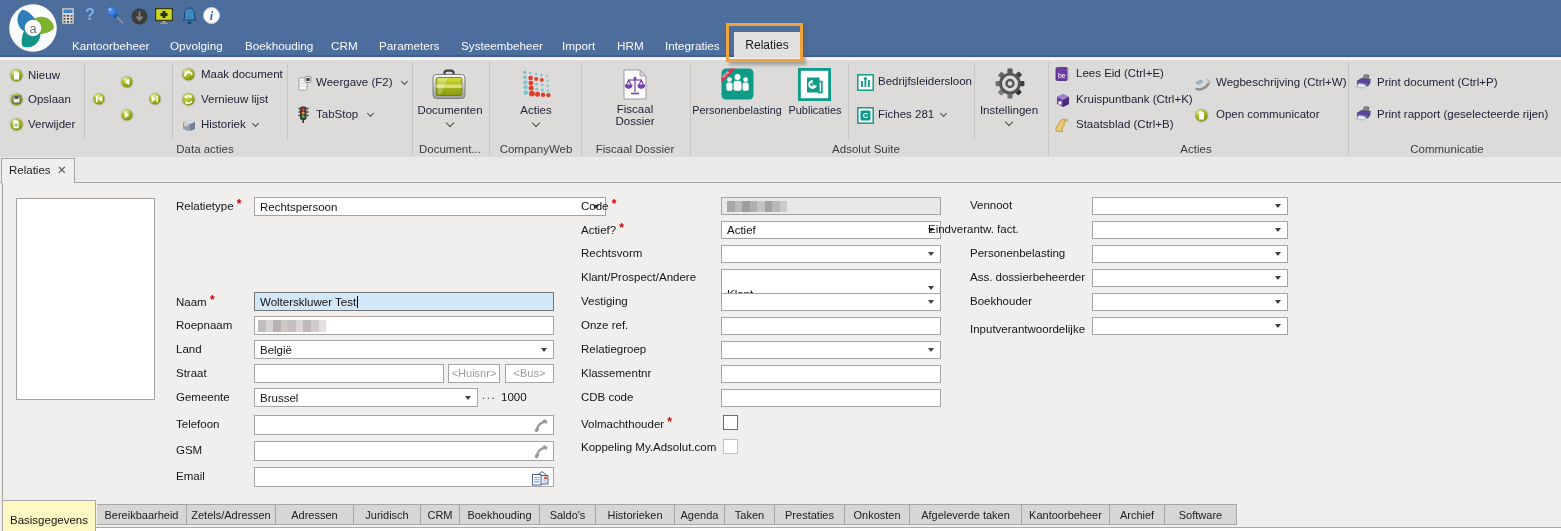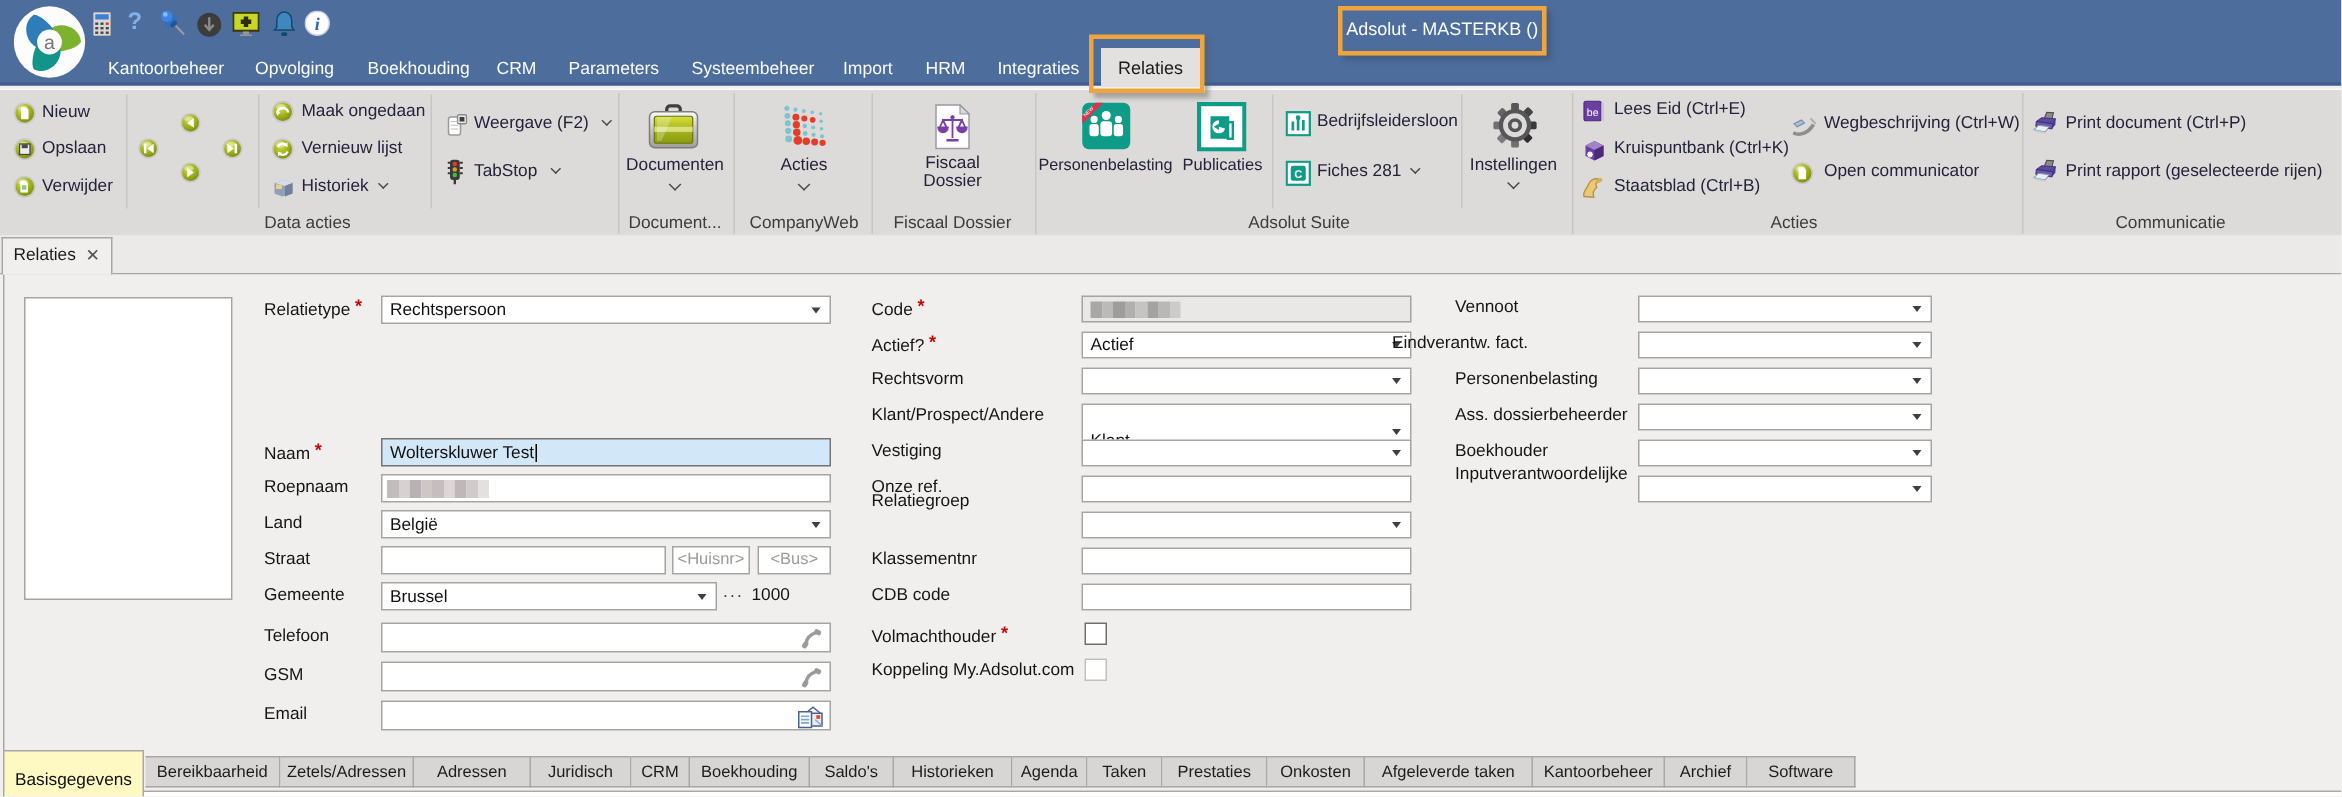--- a/index.html
+++ b/index.html
@@ -94,21 +94,20 @@
   <div class="menu" style="left:331px">CRM</div>
   <div class="menu" style="left:379px">Parameters</div>
   <div class="menu" style="left:461px">Systeembeheer</div>
   <div class="menu" style="left:562px">Import</div>
   <div class="menu" style="left:617px">HRM</div>
   <div class="menu" style="left:665px">Integraties</div>
 
   <div class="abs" style="left:734px;top:32px;width:66px;height:26px;background:#e2e1e0;font-size:12px;color:#1b1b1b;display:flex;align-items:center;justify-content:center">Relaties</div>
   <div class="abs" style="left:726px;top:23px;width:77px;height:39px;border:3px solid #f0a43c;z-index:30;box-shadow:3px 3px 3px rgba(90,90,90,0.45)"></div>
 
-  <div class="abs" style="left:892px;top:4px;width:139px;height:33px;border:3px solid #f0a43c;color:#fdfdfe;font-size:12px;text-align:center;padding-top:5px;box-shadow:3px 3px 3px rgba(60,75,100,0.5)">Adsolut - MASTERKB ()</div>
 
   <div class="ribbon" id="ribbon">
     <svg width="0" height="0" style="position:absolute">
       <defs>
         <radialGradient id="orbg" cx="38%" cy="30%" r="75%">
           <stop offset="0%" stop-color="#d3df55"></stop>
             <stop offset="55%" stop-color="#a3b31d"></stop>
             <stop offset="100%" stop-color="#7c8b0e"></stop>
         </radialGradient>
         <linearGradient id="metg" x1="0" y1="0" x2="0" y2="1">
@@ -177,21 +176,21 @@
       </svg>
     <div class="vsep" style="left:172px"></div>
 
     <svg class="ic" style="left:181px;top:7px" width="15" height="15" viewBox="0 0 15 15">
         <circle cx="7.5" cy="7.5" r="7.3" fill="#c9c9c4"></circle>
         <circle cx="7.5" cy="7.5" r="6.1" fill="url(#orbg)"></circle>
         <ellipse cx="6.3" cy="4.4" rx="3.4" ry="2" fill="#fff" opacity="0.38"></ellipse>
         <path d="M4 8.5 a3.5 3.2 0 0 1 7 -0.5" stroke="#fff" stroke-width="1.7" fill="none"></path>
         <path d="M2.8 7.2 L6 7.8 L4 10.2 Z" fill="#fff"></path>
       </svg>
-    <div class="ri" style="left:201px;top:8px">Maak ongedaan</div>
+    <div class="ri" style="left:201px;top:8px">Maak document</div>
     <svg class="ic" style="left:181px;top:32px" width="15" height="15" viewBox="0 0 15 15">
         <circle cx="7.5" cy="7.5" r="7.3" fill="#c9c9c4"></circle>
         <circle cx="7.5" cy="7.5" r="6.1" fill="url(#orbg)"></circle>
         <ellipse cx="6.3" cy="4.4" rx="3.4" ry="2" fill="#fff" opacity="0.38"></ellipse>
         <path d="M4.2 6 a3.4 3.4 0 0 1 5.6 -1.2" stroke="#fff" stroke-width="1.5" fill="none"></path>
         <path d="M10.6 2.8 L10.8 6 L7.8 5 Z" fill="#fff"></path>
         <path d="M10.8 9 a3.4 3.4 0 0 1 -5.6 1.2" stroke="#fff" stroke-width="1.5" fill="none"></path>
         <path d="M4.4 12.2 L4.2 9 L7.2 10 Z" fill="#fff"></path>
       </svg>
     <div class="ri" style="left:201px;top:33px">Vernieuw lijst</div>
@@ -417,21 +416,21 @@
   <div class="abs" style="left:9px;top:164px;font-size:11.5px;color:#1b1b1b;z-index:6">Relaties</div>
   <div class="abs" style="left:57px;top:163px;font-size:11.5px;color:#555;z-index:6">✕</div>
 
   <div class="content"></div>
   <div class="abs" style="left:2px;top:183px;width:1px;height:344px;background:#a8a7a5"></div>
   <div id="form">
 
     <div class="inp" style="left:16px;top:198px;width:139px;height:202px"></div>
 
     <div class="lbl" style="left:176px;top:199px">Relatietype <span class="req">*</span></div>
-    <div class="inp" style="left:254px;top:197px;width:300px;height:19px;font-size:11.5px;color:#111;padding:3px 5px">Rechtspersoon<i class="da"></i></div>
+    <div class="inp" style="left:254px;top:197px;width:352px;height:19px;font-size:11.5px;color:#111;padding:3px 5px">Rechtspersoon<i class="da"></i></div>
     <div class="lbl" style="left:176px;top:295px">Naam <span class="req">*</span></div>
     <div class="inp" style="left:254px;top:292px;width:300px;height:19px;font-size:11.5px;color:#111;padding:3px 5px;background:#d2e7f8;border-color:#747474">Wolterskluwer Test<span style="border-left:1px solid #000;margin-left:1px"></span></div>
     <div class="lbl" style="left:176px;top:319px">Roepnaam</div>
     <div class="inp" style="left:254px;top:316px;width:300px;height:19px">
       <div style="position:absolute;left:3px;top:3px;display:flex">
         <div style="width:8px;height:12px;background:#c3bcbc"></div>
           <div style="width:7px;height:12px;background:#d8d1d1"></div>
           <div style="width:8px;height:12px;background:#b9b1b3"></div>
           <div style="width:7px;height:12px;background:#cfc6c6"></div>
           <div style="width:8px;height:12px;background:#c6bdbf"></div>
@@ -501,21 +500,21 @@
         <i class="da"></i>
       </div>
     <div class="lbl" style="left:581px;top:271px">Klant/Prospect/Andere</div>
     <div class="inp" style="left:721px;top:269px;width:220px;height:18px;font-size:11.5px;color:#111;padding:18px 5px">Klant<i class="da"></i></div>
     <div class="lbl" style="left:581px;top:295px">Vestiging</div>
     <div class="inp" style="left:721px;top:293px;width:220px;height:18px">
         <i class="da"></i>
       </div>
     <div class="lbl" style="left:581px;top:319px">Onze ref.</div>
     <div class="inp" style="left:721px;top:317px;width:220px;height:18px"></div>
-    <div class="lbl" style="left:581px;top:328px">Relatiegroep</div>
+    <div class="lbl" style="left:581px;top:343px">Relatiegroep</div>
     <div class="inp" style="left:721px;top:341px;width:220px;height:18px">
         <i class="da"></i>
       </div>
     <div class="lbl" style="left:581px;top:367px">Klassementnr</div>
     <div class="inp" style="left:721px;top:365px;width:220px;height:18px"></div>
     <div class="lbl" style="left:581px;top:391px">CDB code</div>
     <div class="inp" style="left:721px;top:389px;width:220px;height:18px"></div>
     <div class="lbl" style="left:581px;top:417px">Volmachthouder <span class="req">*</span></div>
     <div class="inp" style="left:723px;top:415px;width:15px;height:15px;border-color:#6e6e6e"></div>
     <div class="lbl" style="left:581px;top:441px">Koppeling My.Adsolut.com</div>
@@ -534,21 +533,21 @@
         <i class="da"></i>
       </div>
     <div class="lbl" style="left:970px;top:271px">Ass. dossierbeheerder</div>
     <div class="inp" style="left:1092px;top:269px;width:196px;height:18px">
         <i class="da"></i>
       </div>
     <div class="lbl" style="left:970px;top:295px">Boekhouder</div>
     <div class="inp" style="left:1092px;top:293px;width:196px;height:18px">
         <i class="da"></i>
       </div>
-    <div class="lbl" style="left:970px;top:310px">Inputverantwoordelijke</div>
+    <div class="lbl" style="left:970px;top:323px">Inputverantwoordelijke</div>
     <div class="inp" style="left:1092px;top:317px;width:196px;height:18px">
         <i class="da"></i>
       </div>
   </div>
 
   <div class="abs" style="left:2px;top:500px;width:94px;height:38px;background:#fef9c3;border:1px solid #a9a8a6;border-bottom:none;z-index:4;font-size:11.5px;color:#111;display:flex;align-items:center;justify-content:center">Basisgegevens</div>
   <div class="btr">
     <div class="btab" style="width:95px;visibility:hidden">.</div>
     <div class="btab" style="width:90px">Bereikbaarheid</div>
     <div class="btab" style="width:89px">Zetels/Adressen</div>

